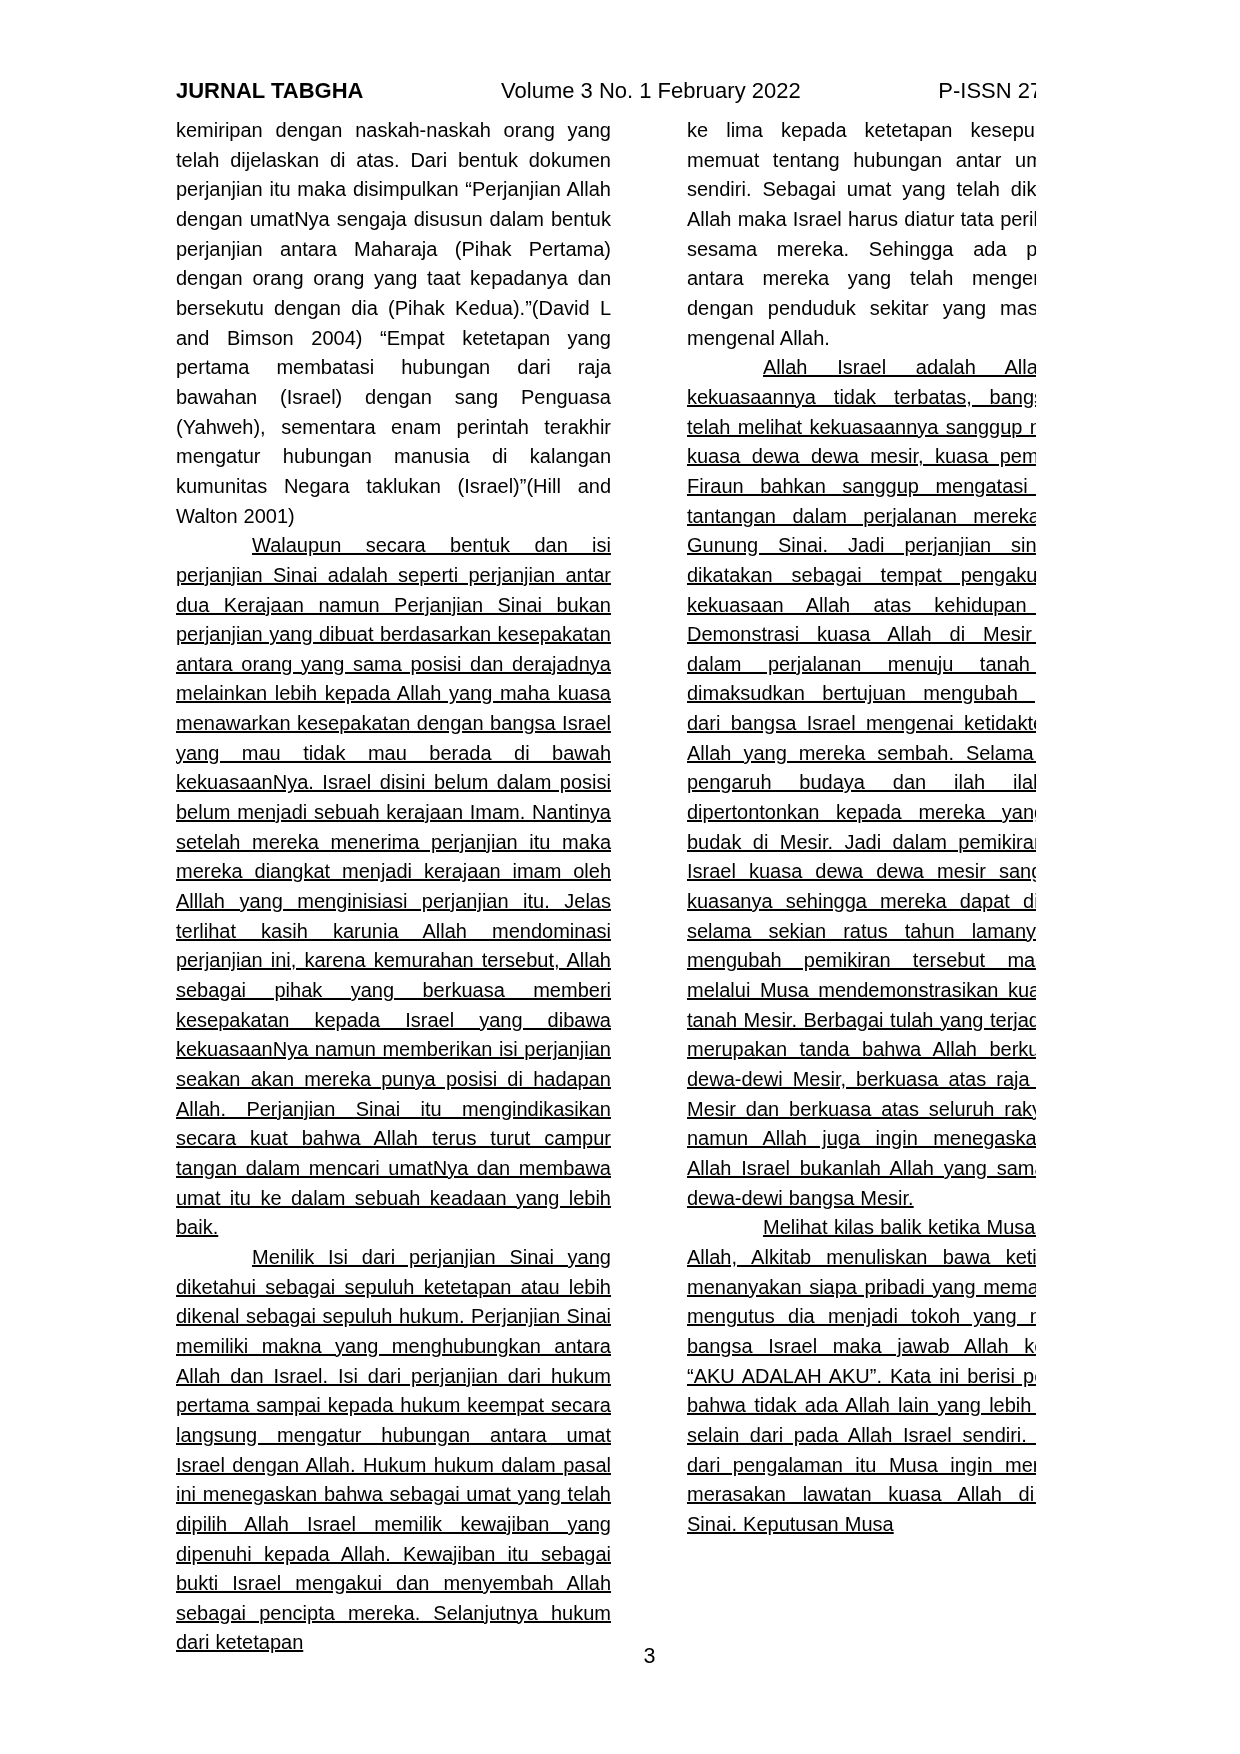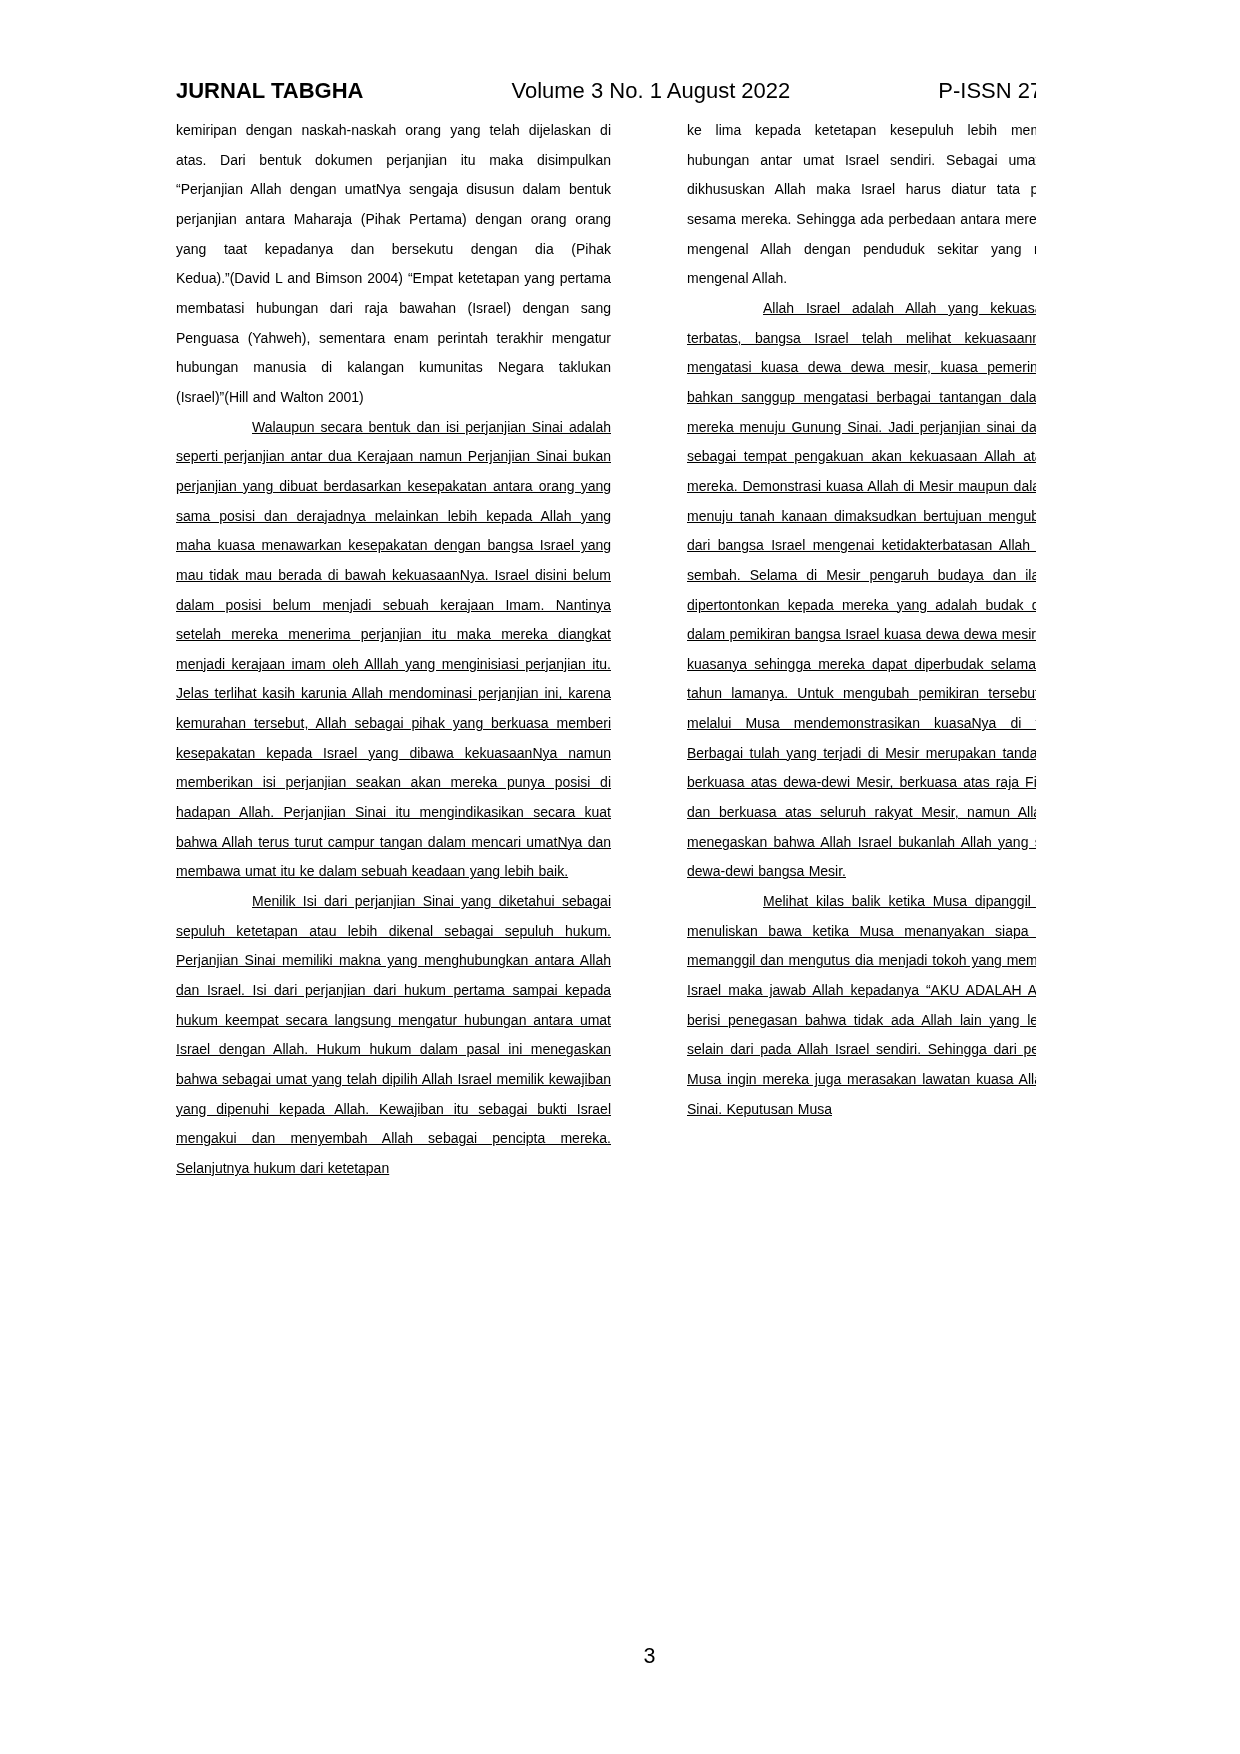--- a/index.html
+++ b/index.html
@@ -36,21 +36,21 @@
     width: 947px;
     display: flex;
     gap: 76px;
   }
   .col {
     width: 435px;
     flex: 0 0 435px;
   }
   .col p {
     margin: 0;
-    font-size: 14px;
+    font-size: 20px;
     line-height: 29.65px;
     text-align: justify;
     text-justify: inter-word;
     word-spacing: 0.5px;
   }
   .col p.indent { text-indent: 76px; text-decoration: underline; }
   .col h2.section-heading {
     margin: 24px 0 0 0;
     font-size: 21.5px;
     line-height: 29.65px;
@@ -67,21 +67,21 @@
     line-height: 29.65px;
   }
 </style>
 </head>
 <body>
 
 <div class="page">
 
   <header class="header">
     <span class="journal-title">JURNAL TABGHA</span>
-    <span class="volume-info">Volume 3 No. 1 August 2022</span>
+    <span class="volume-info">Volume 3 No. 1 February 2022</span>
     <span class="issn">P-ISSN 2722-5100</span>
   </header>
 
   <main class="columns">
     <section class="col">
         <p class="para">kemiripan dengan naskah-naskah orang yang telah dijelaskan di atas. Dari bentuk dokumen perjanjian itu maka disimpulkan “Perjanjian Allah dengan umatNya sengaja disusun dalam bentuk perjanjian antara Maharaja (Pihak Pertama) dengan orang orang yang taat kepadanya dan bersekutu dengan dia (Pihak Kedua).”(David L and Bimson 2004) “Empat ketetapan yang pertama membatasi hubungan dari raja bawahan (Israel) dengan sang Penguasa (Yahweh), sementara enam perintah terakhir mengatur hubungan manusia di kalangan kumunitas Negara taklukan (Israel)”(Hill and Walton 2001)</p>
         <p class="para indent">Walaupun secara bentuk dan isi perjanjian Sinai adalah seperti perjanjian antar dua Kerajaan namun Perjanjian Sinai bukan perjanjian yang dibuat berdasarkan kesepakatan antara orang yang sama posisi dan derajadnya melainkan lebih kepada Allah yang maha kuasa menawarkan kesepakatan dengan bangsa Israel yang mau tidak mau berada di bawah kekuasaanNya. Israel disini belum dalam posisi belum menjadi sebuah kerajaan Imam. Nantinya setelah mereka menerima perjanjian itu maka mereka diangkat menjadi kerajaan imam oleh Alllah yang menginisiasi perjanjian itu. Jelas terlihat kasih karunia Allah mendominasi perjanjian ini, karena kemurahan tersebut, Allah sebagai pihak yang berkuasa memberi kesepakatan kepada Israel yang dibawa kekuasaanNya namun memberikan isi perjanjian seakan akan mereka punya posisi di hadapan Allah. Perjanjian Sinai itu mengindikasikan secara kuat bahwa Allah terus turut campur tangan dalam mencari umatNya dan membawa umat itu ke dalam sebuah keadaan yang lebih baik.</p>
         <p class="para indent">Menilik Isi dari perjanjian Sinai yang diketahui sebagai sepuluh ketetapan atau lebih dikenal sebagai sepuluh hukum. Perjanjian Sinai memiliki makna yang menghubungkan antara Allah dan Israel. Isi dari perjanjian dari hukum pertama sampai kepada hukum keempat secara langsung mengatur hubungan antara umat Israel dengan Allah. Hukum hukum dalam pasal ini menegaskan bahwa sebagai umat yang telah dipilih Allah Israel memilik kewajiban yang dipenuhi kepada Allah. Kewajiban itu sebagai bukti Israel mengakui dan menyembah Allah sebagai pencipta mereka. Selanjutnya hukum dari ketetapan</p>
       </section>
     <section class="col">

